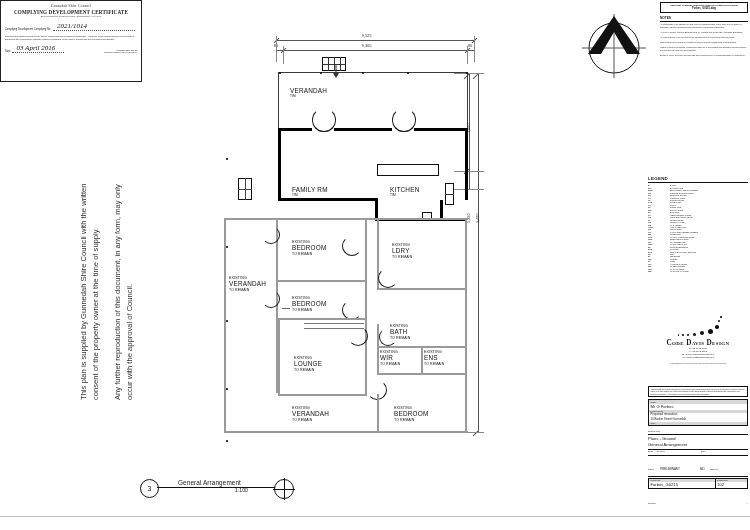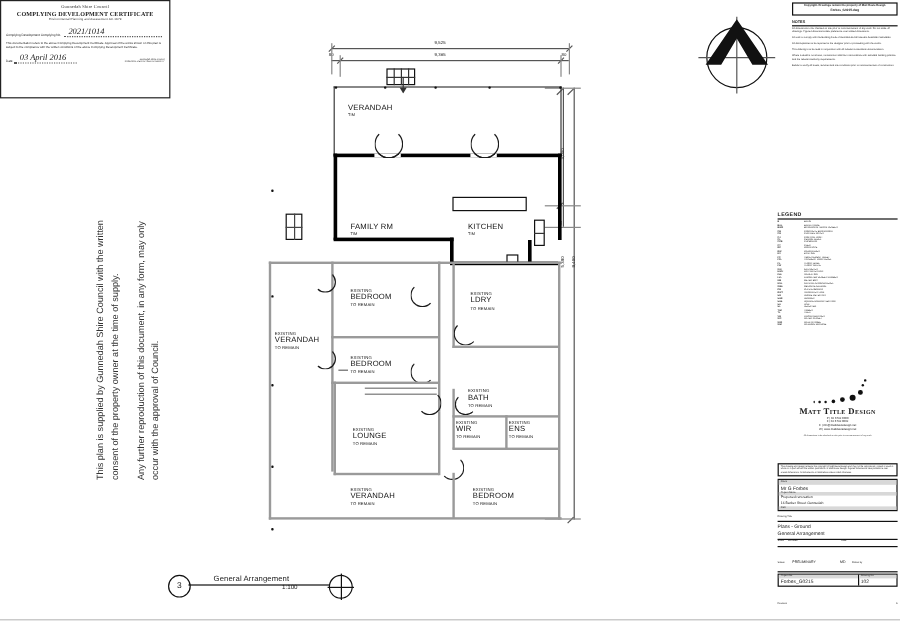--- a/index.html
+++ b/index.html
@@ -324,21 +324,21 @@
       <span style="left:72px;top:0px;width:1.6px;height:1.6px;"></span>
       <span style="left:70px;top:4px;width:2.4px;height:2.4px;"></span>
       <span style="left:67px;top:9px;width:3.6px;height:3.6px;"></span>
       <span style="left:60px;top:13px;width:5px;height:5px;"></span>
       <span style="left:52px;top:15px;width:4px;height:4px;"></span>
       <span style="left:45px;top:16.5px;width:3px;height:3px;"></span>
       <span style="left:39px;top:17.5px;width:2.2px;height:2.2px;"></span>
       <span style="left:34px;top:18px;width:1.6px;height:1.6px;"></span>
       <span style="left:30px;top:18.4px;width:1.2px;height:1.2px;"></span>
     </div>
-    <div class="brand">Matt Title Design</div>
+    <div class="brand">Code Davis Design</div>
     <div class="cline">P | 02 6742 0000</div>
     <div class="cline">F | 02 6742 0002</div>
     <div class="cline">E | info@mattdavisdesign.net</div>
     <div class="cline">W | www.mattdavisdesign.net</div>
     <div class="disc">All dimensions to be checked on site prior to commencement of any work</div>
   </div>
 
   <div class="abs" id="title-block">
     <div class="tb-note">This drawing and design remains the copyright of Matt Davis Design and may not be reproduced, copied or used in whole or in part without the written permission of Matt Davis Design. Figured dimensions take preference over scaled dimensions. All dimensions in millimetres unless noted otherwise.</div>
 

